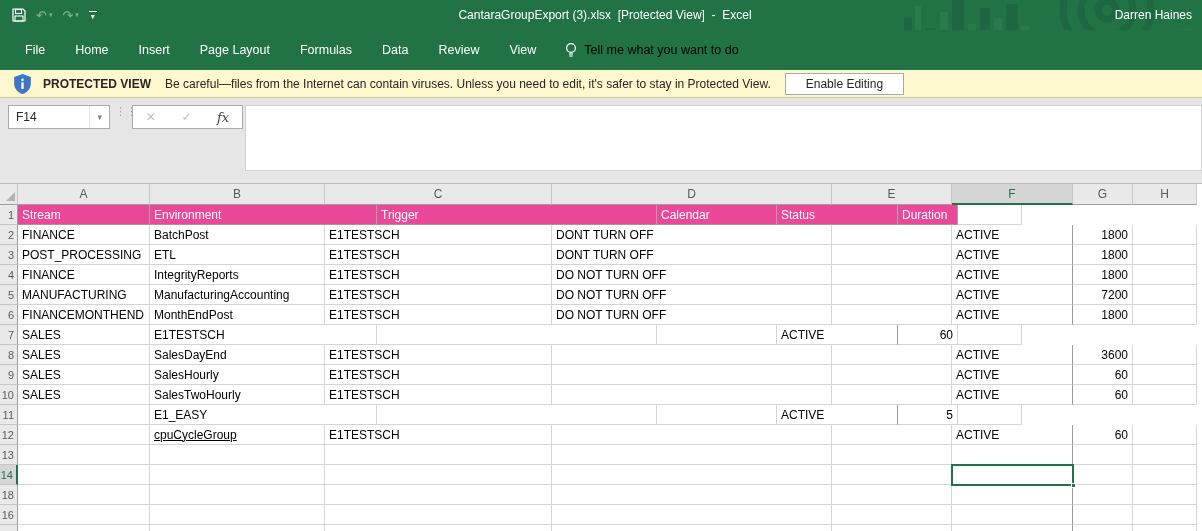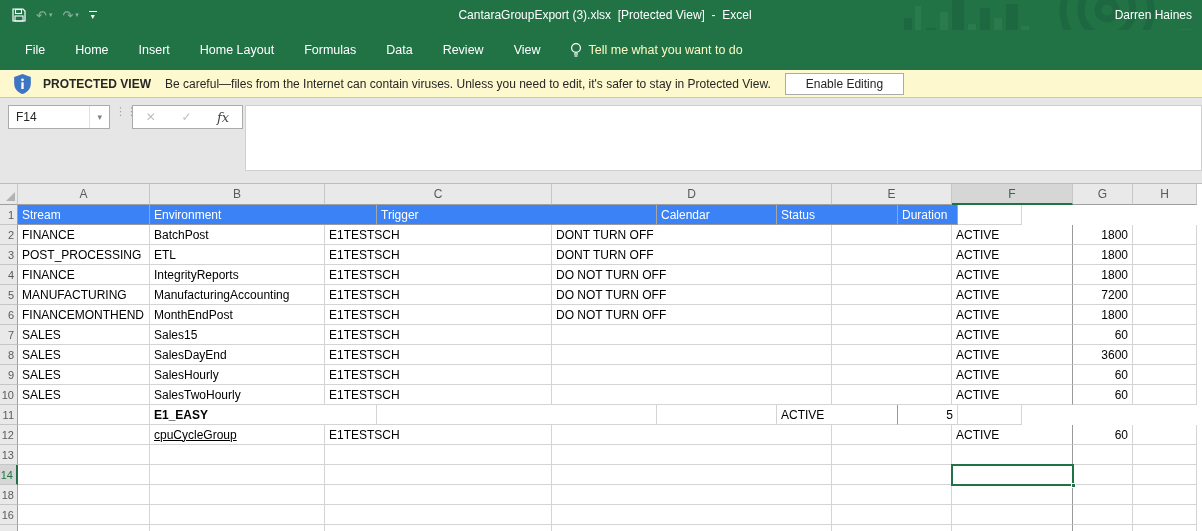--- a/index.html
+++ b/index.html
@@ -14,21 +14,21 @@
   .qbtn.dim { color:rgba(255,255,255,.45); }
   .qbtn .mini { font-size:7px; margin-left:2px; }
   .qat-custom { display:inline-flex; flex-direction:column; align-items:center; line-height:5px; color:#fff; font-size:8px; }
   .qat-custom .bar { width:8px; border-top:1px solid #fff; margin-bottom:2px; }
   .win-title { position:absolute; left:8px; right:0; text-align:center; font-size:12px; white-space:pre; z-index:1; }
   .account { position:absolute; right:10px; font-size:12px; z-index:2; }
 
   
   .tabstrip { height:40px; background:#217346; display:flex; align-items:center; padding-left:10px; position:relative; z-index:1; }
   .tab { color:#fff; font-size:12.5px; padding:6px 15px; cursor:default; }
-  .tellme { display:flex; align-items:center; gap:7px; color:#fef9c3; font-size:12.5px; margin-left:14px; }
+  .tellme { display:flex; align-items:center; gap:7px; color:#000000; font-size:12.5px; margin-left:14px; }
 
   
   .banner { height:28px; background:#FDF8CE; border-bottom:1px solid #cfcba0; display:flex; align-items:center; padding-left:14px; }
   .shield { width:17px; height:20px; margin-right:12px; }
   .pv-label { font-weight:bold; font-size:12px; color:#262626; margin-right:14px; white-space:nowrap; }
   .pv-msg { font-size:12px; color:#262626; white-space:nowrap; }
   .pv-btn { margin-left:14px; background:#fff; border:1px solid #ababab; font-size:12px; color:#262626; padding:3px 20px; font-family:"Liberation Sans",sans-serif; cursor:pointer; }
 
   
   .fpanel { height:86px; background:#E6E6E6; border-bottom:1px solid #bdbdbd; position:relative; }
@@ -44,21 +44,21 @@
   
   .grid { position:absolute; top:184px; left:0; width:1202px; bottom:0; background:#fff; overflow:hidden; }
   .grow { display:flex; }
   .ch { height:21px; background:#E9E9E9; border-right:1px solid #c6c6c6; border-bottom:1px solid #9f9f9f; font-size:12px; color:#5a5a5a; display:flex; align-items:center; justify-content:center; flex:none; }
   .ch.sel { background:#D6D6D6; color:#217346; border-bottom:2px solid #217346; }
   .corner { position:relative; }
   .corner .tri { position:absolute; right:2px; bottom:3px; width:0; height:0; border-left:9px solid transparent; border-bottom:9px solid #b2b2b2; }
   .rh { width:18px; height:20px; background:#E9E9E9; border-right:1px solid #9f9f9f; border-bottom:1px solid #c6c6c6; font-size:11px; color:#5a5a5a; display:flex; align-items:center; justify-content:flex-end; padding-right:3px; flex:none; }
   .rh.sel { background:#D6D6D6; color:#217346; border-right:2px solid #217346; }
   .cell { height:20px; border-right:1px solid #d4d4d4; border-bottom:1px solid #d4d4d4; font-size:12px; color:#000; padding:0 0 0 4px; display:flex; align-items:center; overflow:hidden; white-space:nowrap; flex:none; }
-  .cell.dark { background:#3b82f6; color:#fff; border-right:1px solid #a6a6a6; border-bottom:1px solid #9b9b9b; }
+  .cell.dark { background:#ec4899; color:#fff; border-right:1px solid #a6a6a6; border-bottom:1px solid #9b9b9b; }
   .cell.num { justify-content:flex-end; padding:0 4px 0 0; }
   .cell.fedge { border-right:1px solid #999; }
   .sel-outline { position:absolute; border:2px solid #217346; background:transparent; pointer-events:none; }
   .sel-outline .handle { position:absolute; right:-4px; bottom:-4px; width:5px; height:5px; background:#217346; border:1px solid #fff; }
 </style>
 </head>
 <body>
 
 <div class="app">
 
@@ -111,21 +111,21 @@
     </div>
     <div class="win-title">CantaraGroupExport (3).xlsx  [Protected View]  -  Excel</div>
     <div class="account">Darren Haines</div>
   </div>
 
   <div class="tabstrip">
     <div id="tabs" style="display:flex;">
         <div class="tab">File</div>
         <div class="tab">Home</div>
         <div class="tab">Insert</div>
-        <div class="tab">Home Layout</div>
+        <div class="tab">Page Layout</div>
         <div class="tab">Formulas</div>
         <div class="tab">Data</div>
         <div class="tab">Review</div>
         <div class="tab">View</div>
       </div>
     <div class="tellme">
       <svg width="12" height="16" viewBox="0 0 12 16">
           <circle cx="6" cy="6" r="4.4" fill="none" stroke="#fff" stroke-width="1.2"></circle>
           <line x1="4" y1="12" x2="8" y2="12" stroke="#fff" stroke-width="1.2"></line>
           <line x1="4.4" y1="14" x2="7.6" y2="14" stroke="#fff" stroke-width="1.2"></line>
@@ -235,21 +235,20 @@
           <div class="cell" style="width: 227px;">E1TESTSCH</div>
           <div class="cell" style="width: 280px;">DO NOT TURN OFF</div>
           <div class="cell" style="width: 120px;"></div>
           <div class="cell fedge" style="width: 121px;">ACTIVE</div>
           <div class="cell num" style="width: 60px;">1800</div>
           <div class="cell" style="width: 64px;"></div>
         </div>
         <div class="grow">
           <div class="rh">7</div>
           <div class="cell" style="width: 132px;">SALES</div>
-          <div class="cell" style="width: 175px;">Sales15</div>
           <div class="cell" style="width: 227px;">E1TESTSCH</div>
           <div class="cell" style="width: 280px;"></div>
           <div class="cell" style="width: 120px;"></div>
           <div class="cell fedge" style="width: 121px;">ACTIVE</div>
           <div class="cell num" style="width: 60px;">60</div>
           <div class="cell" style="width: 64px;"></div>
         </div>
         <div class="grow">
           <div class="rh">8</div>
           <div class="cell" style="width: 132px;">SALES</div>
@@ -279,21 +278,21 @@
           <div class="cell" style="width: 227px;">E1TESTSCH</div>
           <div class="cell" style="width: 280px;"></div>
           <div class="cell" style="width: 120px;"></div>
           <div class="cell fedge" style="width: 121px;">ACTIVE</div>
           <div class="cell num" style="width: 60px;">60</div>
           <div class="cell" style="width: 64px;"></div>
         </div>
         <div class="grow">
           <div class="rh">11</div>
           <div class="cell" style="width: 132px;"></div>
-          <div class="cell" style="width: 227px; font-weight: bold;">E1_EASY</div>
+          <div class="cell" style="width: 227px;">E1_EASY</div>
           <div class="cell" style="width: 280px;"></div>
           <div class="cell" style="width: 120px;"></div>
           <div class="cell fedge" style="width: 121px;">ACTIVE</div>
           <div class="cell num" style="width: 60px;">5</div>
           <div class="cell" style="width: 64px;"></div>
         </div>
         <div class="grow">
           <div class="rh">12</div>
           <div class="cell" style="width: 132px;"></div>
           <div class="cell" style="width: 175px; text-decoration: underline;">cpuCycleGroup</div>

